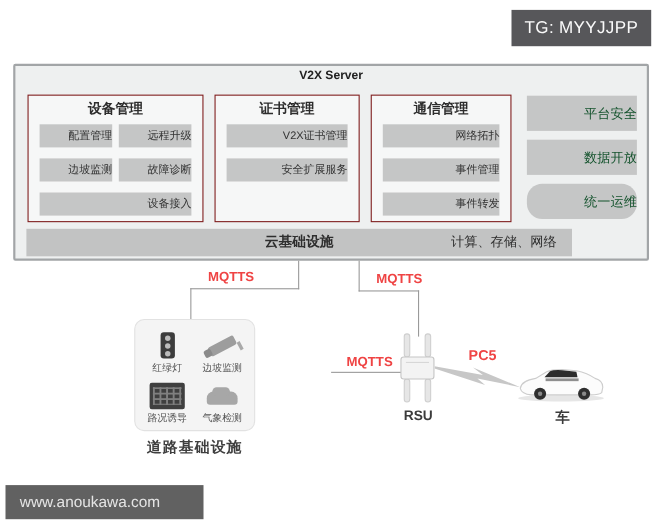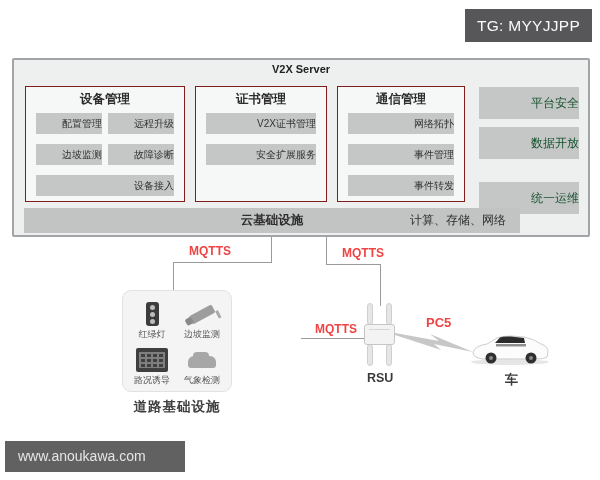--- a/index.html
+++ b/index.html
@@ -82,21 +82,21 @@
     position: absolute;
     left: 465px; width: 100px; height: 32px;
     background: #c5c6c6;
     color: #14532d;
     font-size: 12px;
     text-align: right;
     line-height: 32px;
   }
   .side-chip-1 { top: 27px; }
   .side-chip-2 { top: 67px; }
-  .side-chip-3 { top: 122px; }
+  .side-chip-3 { top: 107px; border-radius: 14px; }
 
   .cloud-bar {
     position: absolute;
     left: 10px; top: 148px;
     width: 496px; height: 25px;
     background: #c2c3c3;
   }
   .cloud-label {
     position: absolute;
     left: 0; width: 100%; top: 0;

